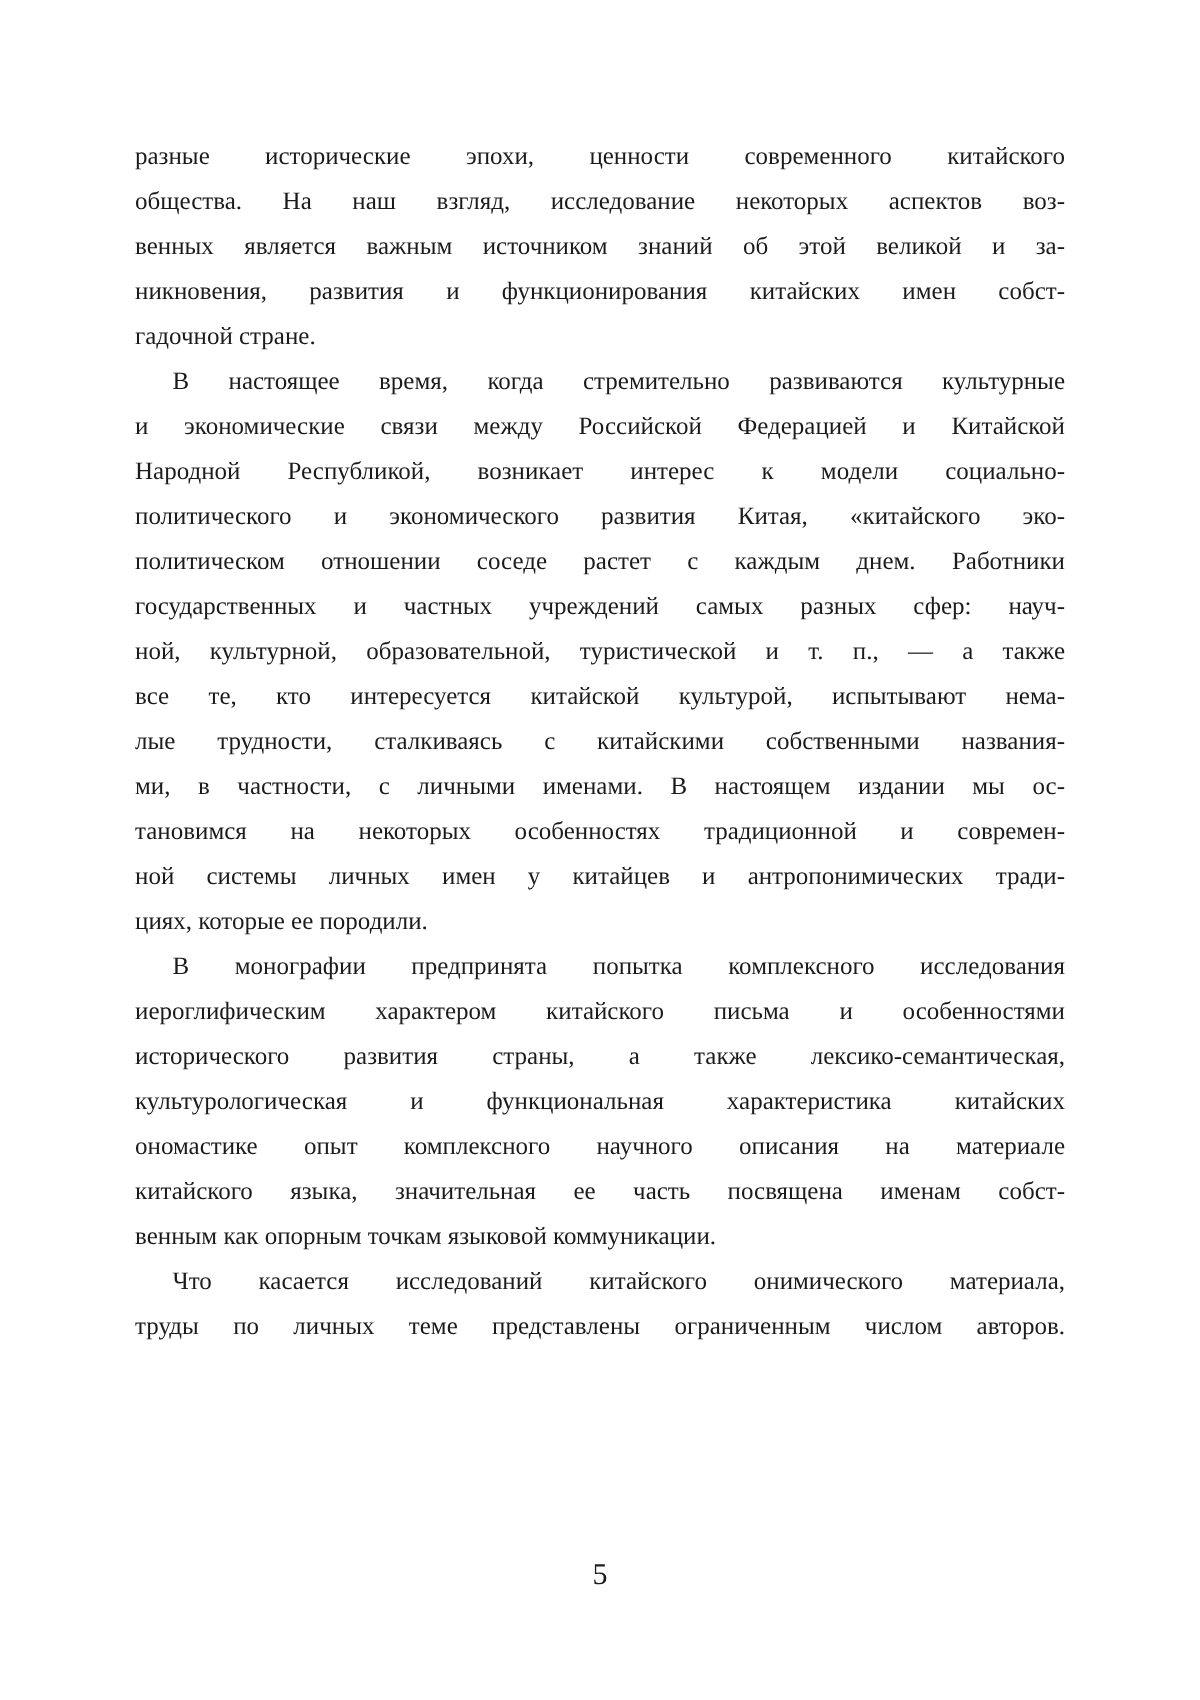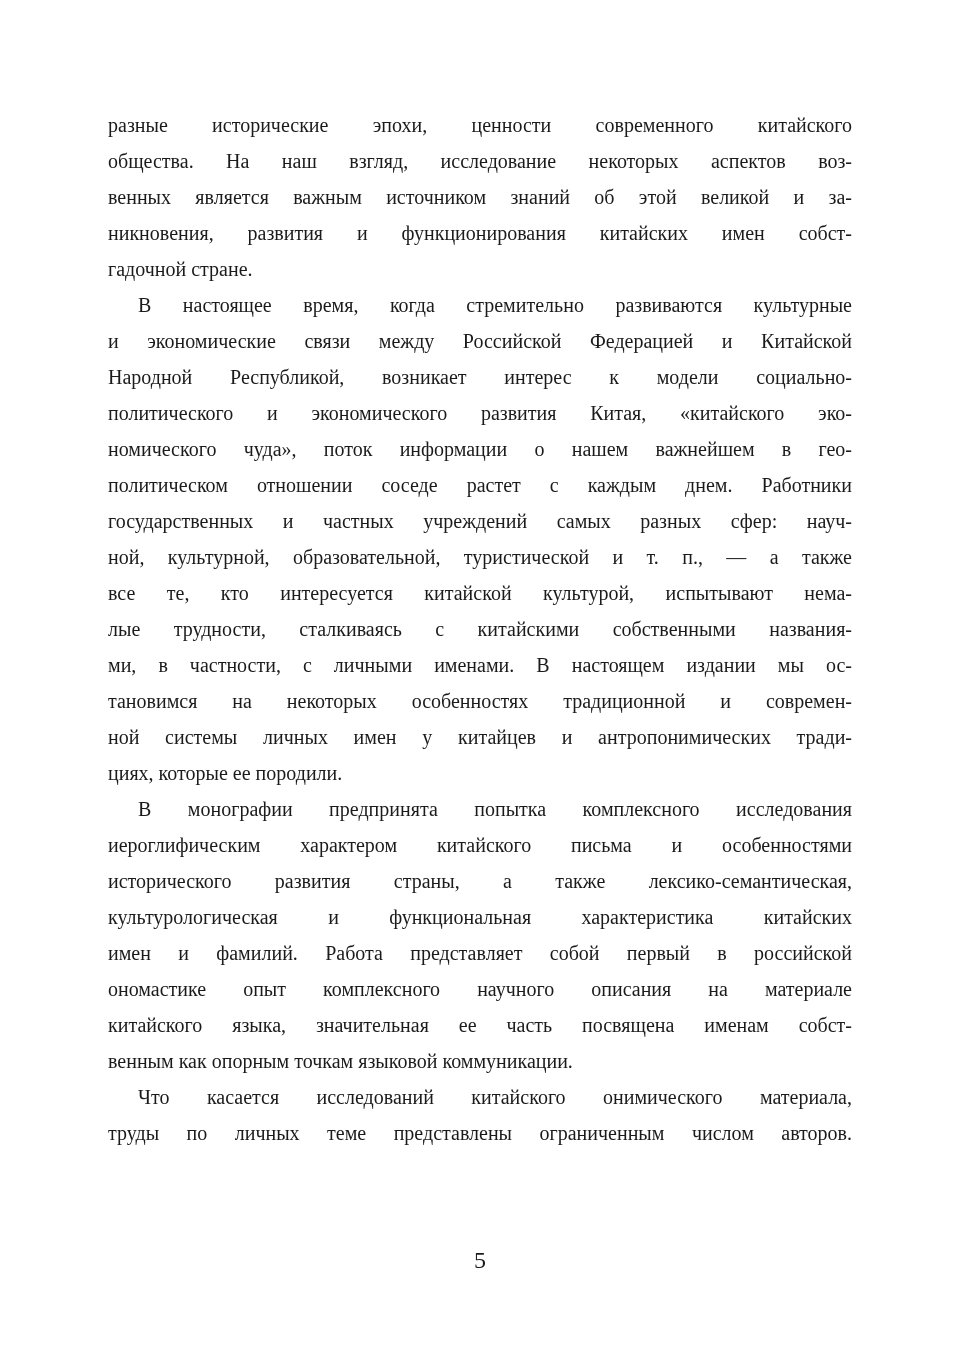--- a/index.html
+++ b/index.html
@@ -68,37 +68,35 @@
         <div class="line">общества. На наш взгляд, исследование некоторых аспектов воз-</div>
         <div class="line">венных является важным источником знаний об этой великой и за-</div>
         <div class="line">никновения, развития и функционирования китайских имен собст-</div>
         <div class="line para-end">гадочной стране.</div>
       </div>
       <div class="paragraph">
         <div class="line indent">В настоящее время, когда стремительно развиваются культурные</div>
         <div class="line">и экономические связи между Российской Федерацией и Китайской</div>
         <div class="line">Народной Республикой, возникает интерес к модели социально-</div>
         <div class="line">политического и экономического развития Китая, «китайского эко-</div>
-        <div class="line">номического чуда», поток информации о нашем важнейшем в гео-</div>
         <div class="line">политическом отношении соседе растет с каждым днем. Работники</div>
         <div class="line">государственных и частных учреждений самых разных сфер: науч-</div>
         <div class="line">ной, культурной, образовательной, туристической и т. п., — а также</div>
         <div class="line">все те, кто интересуется китайской культурой, испытывают нема-</div>
         <div class="line">лые трудности, сталкиваясь с китайскими собственными названия-</div>
         <div class="line">ми, в частности, с личными именами. В настоящем издании мы ос-</div>
         <div class="line">тановимся на некоторых особенностях традиционной и современ-</div>
         <div class="line">ной системы личных имен у китайцев и антропонимических тради-</div>
         <div class="line para-end">циях, которые ее породили.</div>
       </div>
       <div class="paragraph">
         <div class="line indent">В монографии предпринята попытка комплексного исследования</div>
         <div class="line">иероглифическим характером китайского письма и особенностями</div>
         <div class="line">исторического развития страны, а также лексико-семантическая,</div>
         <div class="line">культурологическая и функциональная характеристика китайских</div>
-        <div class="line">имен и фамилий. Работа представляет собой первый в российской</div>
         <div class="line">ономастике опыт комплексного научного описания на материале</div>
         <div class="line">китайского языка, значительная ее часть посвящена именам собст-</div>
         <div class="line para-end">венным как опорным точкам языковой коммуникации.</div>
       </div>
       <div class="paragraph">
         <div class="line indent">Что касается исследований китайского онимического материала,</div>
         <div class="line">труды по личных теме представлены ограниченным числом авторов.</div>
       </div>
     </div>
   <div class="page-number">5</div>

